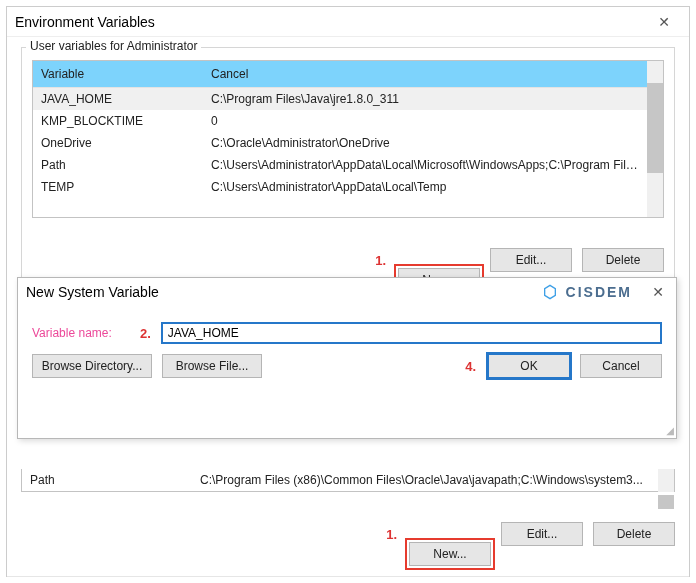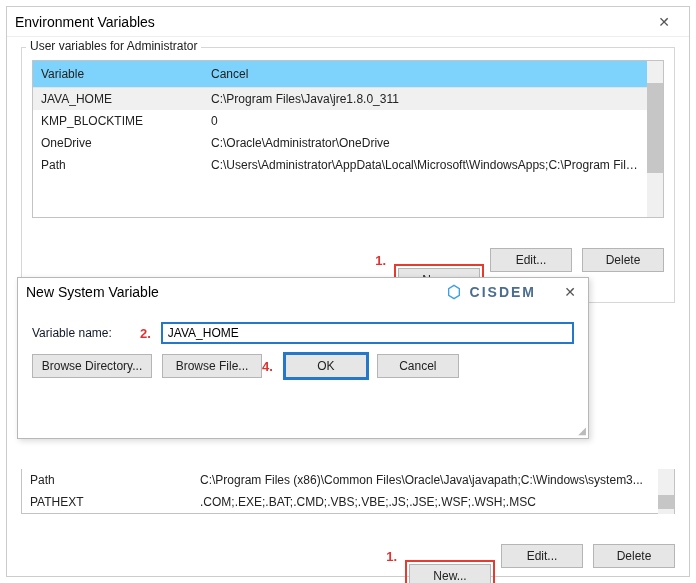--- a/index.html
+++ b/index.html
@@ -24,30 +24,30 @@
   .btn { min-width: 82px; height: 24px; background: #e6e6e6; border: 1px solid #b5b5b5; text-align: center; line-height: 22px; font-size: 12px; color: #222; padding: 0 8px; }
   .btn.highlight-red { outline: 2px solid #e63b2e; outline-offset: 2px; margin-top: 40px; }
   .btn.highlight-blue { outline: 2px solid #2577c9; outline-offset: 0; border-color:#2577c9; }
   .annot { color: #d33; font-weight: bold; font-size: 13px; padding-right: 2px; align-self: center; }
   .sys-rows { border: 1px solid #c3c3c3; border-top: none; }
   .sys-rows table { width: calc(100% - 16px); }
   .sys-wrap { position: relative; }
   .sys-scroll { position: absolute; right: 1px; top: 0; bottom: 0; width: 16px; background: #f0f0f0; }
   .bottom-row { display: flex; justify-content: flex-end; gap: 10px; padding: 12px 14px 14px 0; }
   
-  .dlg { left: 17px; top: 277px; width: 572px; height: 162px; border: 1px solid #b7b7b7; box-shadow: 2px 2px 6px rgba(0,0,0,.15); z-index: 5; }
+  .dlg { left: 17px; top: 277px; width: 660px; height: 162px; border: 1px solid #b7b7b7; box-shadow: 2px 2px 6px rgba(0,0,0,.15); z-index: 5; }
   .dlg .titlebar { height: 28px; border-bottom: none; }
-  .brand { display: flex; align-items: center; gap: 8px; color: #4b6d8f; letter-spacing: 2px; font-weight: 600; font-size: 12px; margin-right: 16px; text-align: right; }
+  .brand { display: flex; align-items: center; gap: 8px; color: #4b6d8f; letter-spacing: 2px; font-weight: 600; font-size: 12px; margin-right: 8px; text-align: right; }
   .brand svg { width: 16px; height: 16px; }
   .dlg-body { padding: 6px 14px 0 14px; }
   .field-row { display: flex; align-items: center; margin: 10px 0; gap: 8px; }
-  .field-label { width: 100px; font-size: 12px; color: #0f172a; }
+  .field-label { width: 100px; font-size: 12px; color: #ec4899; }
   .field-input { flex: 1; height: 22px; border: 1px solid #8f8f8f; padding: 0 6px; font-size: 12px; }
   .field-input.focus { border: 1px solid #2577c9; box-shadow: 0 0 0 1px #2577c9 inset; }
-  .dlg-btn-row { display: flex; justify-content: flex-start; align-items: center; padding-bottom: 8px; }
+  .dlg-btn-row { display: flex; justify-content: space-between; align-items: center; padding-bottom: 8px; }
   .dlg-btn-left { display: flex; gap: 10px; }
   .dlg-btn-right { display: flex; gap: 10px; align-items: center; }
   .grip { position: absolute; right: 2px; bottom: 2px; color: #bbb; font-size: 10px; }
 </style>
 </head>
 <body>
 
 <div class="window env-window">
   <div class="titlebar">
     <span>Environment Variables</span>
@@ -80,20 +80,24 @@
               <td>0</td>
             </tr>
             <tr>
               <td>OneDrive</td>
               <td>C:\Oracle\Administrator\OneDrive</td>
             </tr>
             <tr>
               <td>Path</td>
               <td>C:\Users\Administrator\AppData\Local\Microsoft\WindowsApps;C:\Program Files...</td>
             </tr>
+            <tr>
+              <td>TEMP</td>
+              <td>C:\Users\Administrator\AppData\Local\Temp</td>
+            </tr>
 
           </tbody>
         </table>
         <div class="table-scroll">
           <div class="scroll-thumb" style="height:90px;margin-top:22px"></div>
         </div>
       </div>
 
       <div class="btn-row">
         <span class="annot">1.</span>
@@ -109,24 +113,20 @@
       <div class="sys-rows">
         <table>
           <colgroup>
               <col class="var">
               <col class="val">
             </colgroup>
           <tbody>
             <tr>
               <td>Path</td>
               <td>C:\Program Files (x86)\Common Files\Oracle\Java\javapath;C:\Windows\system3...</td>
-            </tr>
-            <tr>
-              <td>PATHEXT</td>
-              <td>.COM;.EXE;.BAT;.CMD;.VBS;.VBE;.JS;.JSE;.WSF;.WSH;.MSC</td>
             </tr>
           </tbody>
         </table>
       </div>
       <div class="sys-scroll">
         <div class="scroll-thumb" style="height:14px;margin-top:26px"></div>
       </div>
     </div>
 
     <div class="btn-row" style="margin-bottom:10px">

